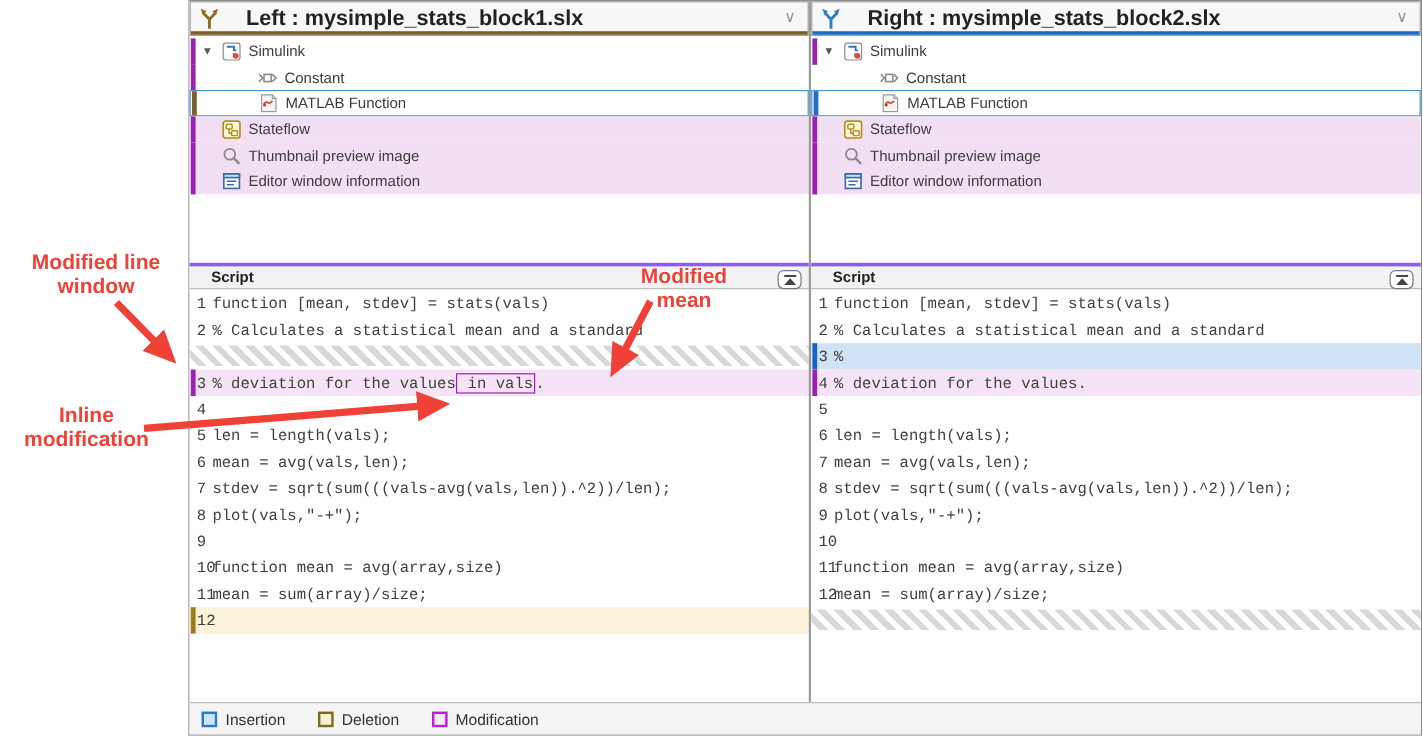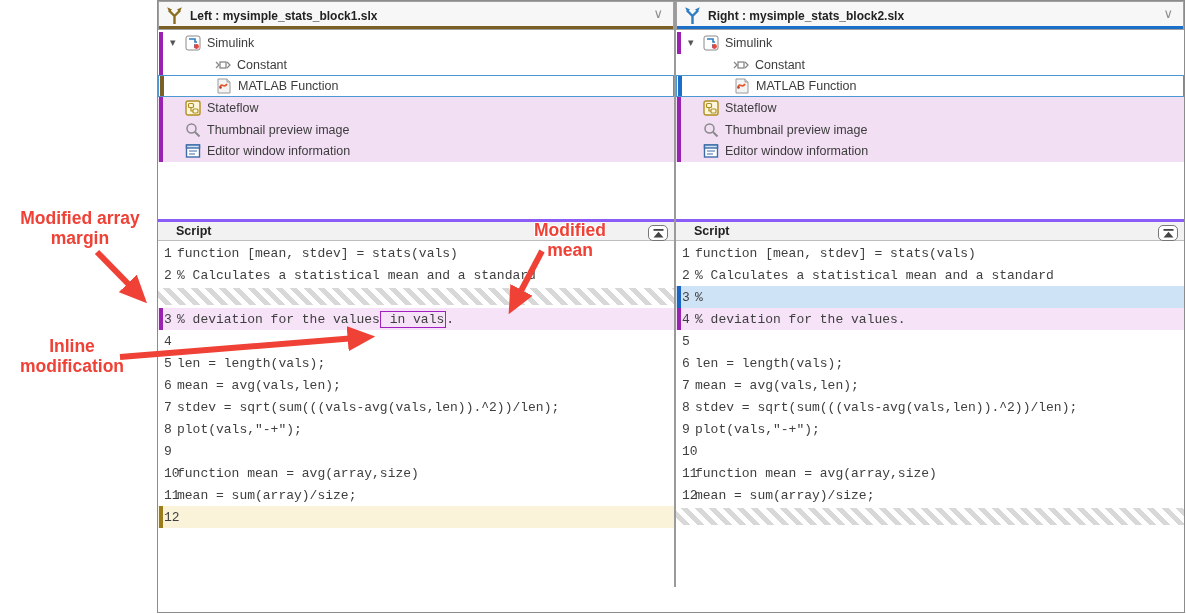--- a/index.html
+++ b/index.html
@@ -11,21 +11,21 @@
   .pane.left  { left:0; width:516px; }
   .pane.right { left:518px; width:508px; }
   .vdivider { position:absolute; left:516px; top:0; width:2px; height:586px; background:#9a9a9a; }
 
   
   .pane-header { position:absolute; top:0; left:0; right:0; height:29px; background:#f7f7f7;
     border:1px solid #a0a0a0; display:flex; align-items:center; padding-left:7px; }
   .pane-header .underline { position:absolute; left:0; right:0; bottom:0; height:3px; }
   .pane.left  .underline { background:#7a6024; }
   .pane.right .underline { background:#1c6fc8; }
-  .pane-header .title { font-size:12px; font-weight:bold; color:#222; margin-left:7px; }
+  .pane-header .title { font-size:18px; font-weight:bold; color:#222; margin-left:22px; }
   .chevron { position:absolute; right:10px; top:4px; color:#8f8f8f; font-size:13px; }
 
   
   .tree { position:absolute; top:31px; left:0; right:0; }
   .tree-row { height:21.7px; position:relative; display:flex; align-items:center;
     font-size:12.5px; color:#3c3c3c; }
   .tree-row .bar { position:absolute; left:1px; top:0; bottom:0; width:4px; }
   .bar-purple { background:#9a22b0; }
   .bar-brown  { background:#7a6024; }
   .bar-blue   { background:#1c6fc8; }
@@ -360,23 +360,37 @@
       <div class="code-row">
         <span class="lnum">12</span>
         <span class="ctext">mean = sum(array)/size;</span>
       </div>
       <div class="code-row">
           <span class="hatch"></span>
         </div>
     </div>
   </div>
 
+  <div class="legend">
+    <span class="legend-item">
+      <span class="sq sq-ins"></span>
+      <span>Insertion</span>
+    </span>
+    <span class="legend-item">
+      <span class="sq sq-del"></span>
+      <span>Deletion</span>
+    </span>
+    <span class="legend-item">
+      <span class="sq sq-mod"></span>
+      <span>Modification</span>
+    </span>
+  </div>
 </div>
 
-<div class="ann" id="ann-margin">Modified array margin</div>
+<div class="ann" id="ann-margin">Modified line window</div>
 <div class="ann" id="ann-inline">Inline modification</div>
 <div class="ann" id="ann-line">Modified mean</div>
 
 <svg id="arrow-layer">
   <defs>
     <marker id="ah" markerWidth="4.6" markerHeight="4.2" refX="3.4" refY="2.1" orient="auto">
       <path d="M0,0 L4.6,2.1 L0,4.2 Z" fill="#ef4136"></path>
     </marker>
   </defs>
   <line x1="97" y1="252" x2="142" y2="298" stroke="#ef4136" stroke-width="6" marker-end="url(#ah)"></line>

